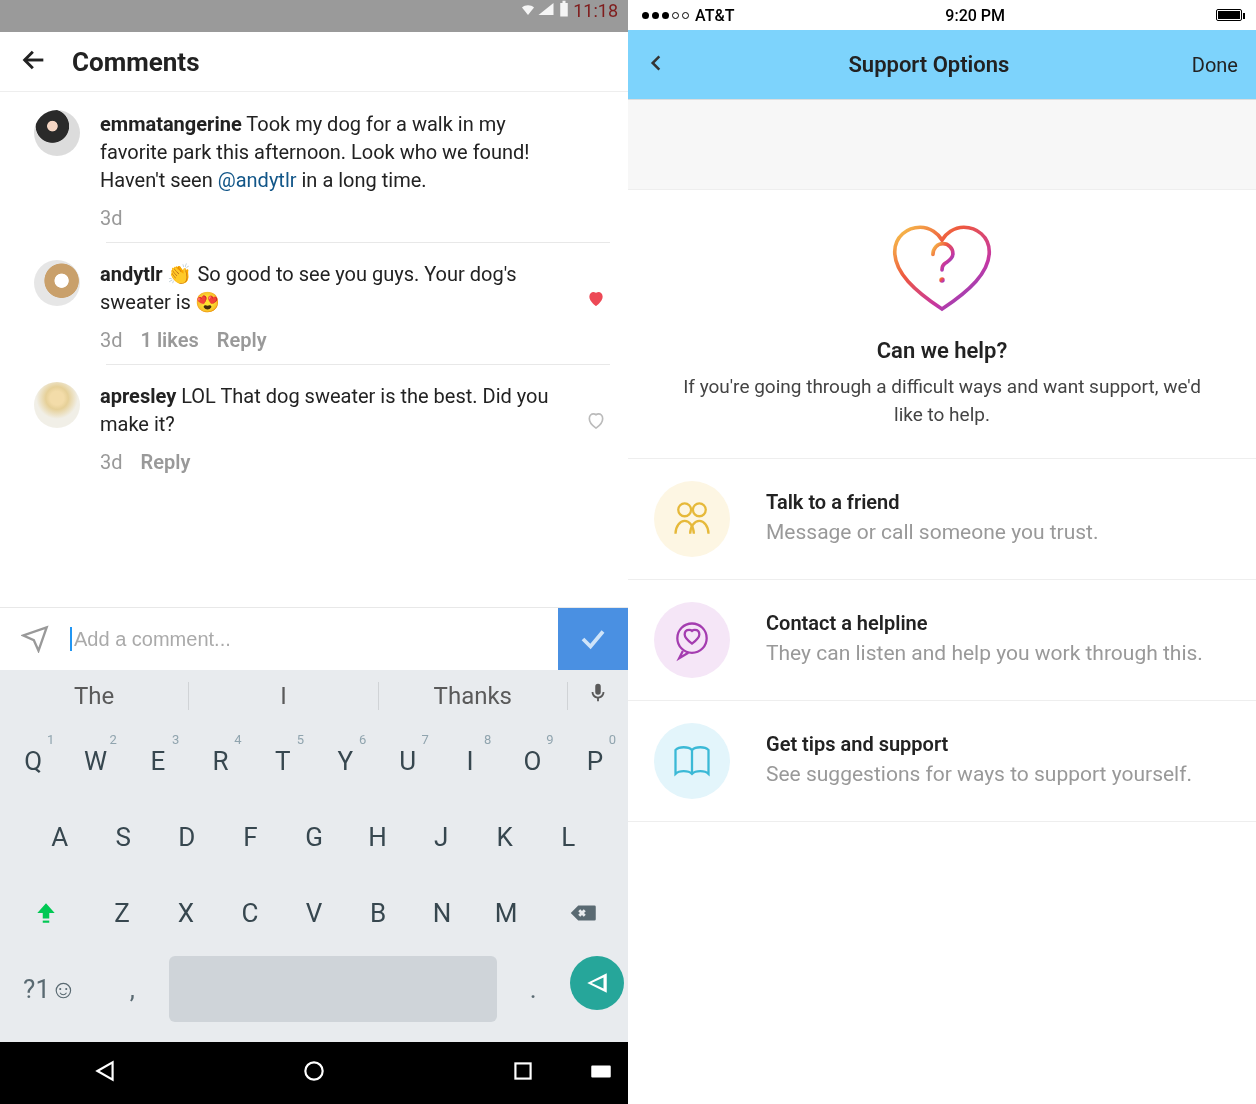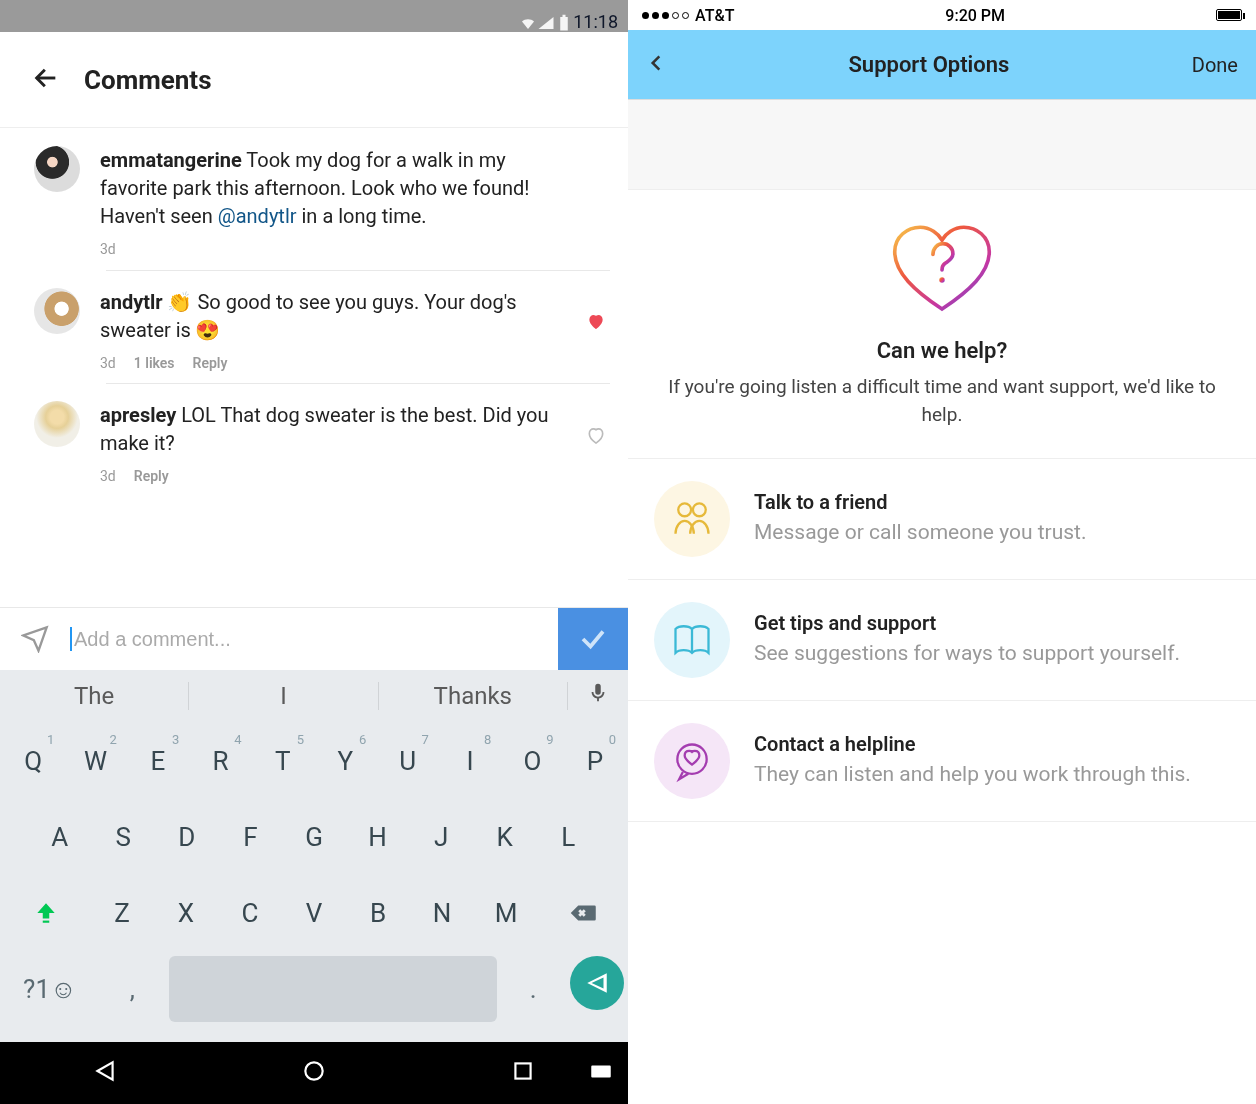--- a/index.html
+++ b/index.html
@@ -7,38 +7,38 @@
     font-family: -apple-system, BlinkMacSystemFont, "Segoe UI", Roboto, Helvetica, Arial, sans-serif;
     background: #fff;
     display: flex;
     width: 1256px;
     height: 1104px;
   }
   .phone { flex: 0 0 50%; height: 100%; display: flex; flex-direction: column; background: #fff; position: relative; }
   .phone-left { border-right: 0; }
 
   
-  .android-sbar { height: 32px; background: #9a9a9a; display:flex; justify-content:flex-end; align-items:flex-end; color:#0f172a; font-size:18px; padding:0 10px; }
+  .android-sbar { height: 32px; background: #9a9a9a; display:flex; justify-content:flex-end; align-items:flex-start; color:#7f1d1d; font-size:18px; padding:0 10px; }
   .android-sbar .sig { display:flex; gap:4px; align-items:center;}
   .android-sbar svg { width:18px; height:18px; fill:#fff; opacity:0.9;}
-  .android-header { height: 96px; display:flex; align-items:center; padding: 0 32px; border-bottom:1px solid #eee;}
+  .android-header { height: 60px; display:flex; align-items:center; padding: 0 20px; border-bottom:1px solid #eee;}
   .android-header .back { margin-right:24px; }
   .android-header .back svg { width:28px; height:28px; stroke:#222; stroke-width:2.5; fill:none;}
   .android-header .title { font-size:26px; font-weight:700; color:#222;}
   .comments-body { flex:1; overflow:hidden;padding-left:16px; }
   .comment { display:flex; padding: 18px 18px 10px 18px; position:relative;}
   .comment + .comment::before { content:""; position:absolute; left:90px; right:18px; top:0; height:1px; background:#e8e8e8;}
   .avatar { width:46px; height:46px; border-radius:50%; flex:0 0 46px; margin-right:20px; background:linear-gradient(135deg,#ccc,#999);}
   .av1 { background: radial-gradient(circle at 40% 35%, #f5d6c4 12%, #2a2a2a 14% 40%, #dcdcdc 42%);}
   .av2 { background: radial-gradient(circle at 60% 45%, #fff 18%, #c9a06b 20% 45%, #e6e6e6 47%);}
   .av3 { background: radial-gradient(circle at 50% 35%, #f3dca9 18%, #e6d098 30%, #f1efe7 55%);}
   .comment-content { flex:1; font-size:20px; line-height:1.4; color:#222; padding-right:36px;}
   .comment-content .uname { font-weight:700; }
   .comment-content .mention { color:#125688; }
-  .comment-meta { margin-top:10px; font-size:14px; color:#999; display:flex; gap:18px;}
+  .comment-meta { margin-top:10px; font-size:20px; color:#999; display:flex; gap:18px;}
   .comment-meta .bold { font-weight:600;}
   .heart-box { position:absolute; right:22px; top:50%; transform:translateY(-60%);}
   .heart-box svg { width:20px; height:20px; }
   .heart-red { fill:#ed4956; stroke:none;}
   .heart-out { fill:none; stroke:#bbb; stroke-width:2;}
   .compose { display:flex; align-items:center; border-top:1px solid #e8e8e8;}
   .compose .send-left { width:70px; display:flex; justify-content:center; align-items:center;}
   .compose .send-left svg { width:28px; height:28px; fill:none; stroke:#999; stroke-width:2;}
   .compose input { flex:1; border:none; outline:none; font-size:20px; color:#222; padding:18px 0;}
   .compose input::placeholder { color:#aaa;}
@@ -78,21 +78,21 @@
   .ios-header .bk svg { width:20px; height:30px; stroke:#333; stroke-width:3; fill:none;}
   .ios-header .ttl { font-size:22px; font-weight:600; color:#222;}
   .ios-header .done { font-size:20px; color:#222;}
   .ios-body { flex:1; background:#fff;}
   .gap { height:90px; background:#f7f7f7; border-bottom:1px solid #eee;}
   .hero { text-align:center; padding: 30px 40px 30px 40px;}
   .hero svg { width:110px; height:100px; margin:0 auto 18px auto; display:block;}
   .hero h2 { font-size:22px; font-weight:600; color:#222; margin-bottom:10px;}
   .hero p { font-size:19px; color:#444; line-height:1.45;}
   .options { }
-  .opt { display:flex; align-items:center; gap:24px; padding:22px 26px; border-top:1px solid #eee;}
+  .opt { display:flex; align-items:center; gap:36px; padding:22px 26px; border-top:1px solid #eee;}
   .opt:last-child { border-bottom:1px solid #eee;}
   .opt .ic { width:76px; height:76px; border-radius:50%; display:flex; align-items:center; justify-content:center; flex:0 0 76px;}
   .ic1 { background:#fdf6e3;}
   .ic2 { background:#f5e6f7;}
   .ic3 { background:#e3f5fb;}
   .opt .tx .h { font-size:20px; font-weight:600; color:#222; margin-bottom:4px;}
   .opt .tx .s { font-size:21px; color:#999; line-height:1.4;}
 </style>
 </head>
 <body>
@@ -343,64 +343,64 @@
             <stop offset="35%" stop-color="#ee583f"></stop>
             <stop offset="70%" stop-color="#c536a4"></stop>
             <stop offset="100%" stop-color="#5258cf"></stop>
           </linearGradient>
         </defs>
         <path d="M60 98 C30 78 8 58 8 35 C8 18 22 8 36 8 C47 8 56 15 60 22 C64 15 73 8 84 8 C98 8 112 18 112 35 C112 58 90 78 60 98 Z" fill="none" stroke="url(#hg)" stroke-width="4"></path>
         <path d="M50 38c0-7 5-12 11-12s11 5 11 11c0 6-5 8-9 11-3 2-3 4-3 7" fill="none" stroke="url(#hg)" stroke-width="4" stroke-linecap="round"></path>
         <circle cx="60" cy="66" r="3" fill="url(#hg)"></circle>
       </svg>
       <h2>Can we help?</h2>
-      <p>If you're going listen a difficult time and want support, we'd like to help.</p>
+      <p>If you're going through a difficult ways and want support, we'd like to help.</p>
     </div>
 
     <div class="options">
       <div class="opt">
         <div class="ic ic1">
           <svg width="44" height="44" viewBox="0 0 48 48">
               <g fill="none" stroke="#e6b93a" stroke-width="2.5">
                 <circle cx="16" cy="14" r="7"></circle>
                 <circle cx="32" cy="14" r="7"></circle>
                 <path d="M6 40c0-8 5-14 10-14s10 6 10 14"></path>
                 <path d="M22 40c0-8 5-14 10-14s10 6 10 14"></path>
               </g>
             </svg>
         </div>
         <div class="tx">
           <div class="h">Talk to a friend</div>
           <div class="s">Message or call someone you trust.</div>
         </div>
       </div>
       <div class="opt">
-        <div class="ic ic3">
-          <svg width="44" height="44" viewBox="0 0 48 48">
-              <g fill="none" stroke="#3bb9d6" stroke-width="2.5">
-                <path d="M24 12c-4-4-14-4-18 0v26c4-4 14-4 18 0 4-4 14-4 18 0V12c-4-4-14-4-18 0z"></path>
-                <line x1="24" y1="12" x2="24" y2="38"></line>
-              </g>
-            </svg>
-        </div>
-        <div class="tx">
-          <div class="h">Get tips and support</div>
-          <div class="s">See suggestions for ways to support yourself.</div>
-        </div>
-      </div>
-      <div class="opt">
         <div class="ic ic2">
           <svg width="44" height="44" viewBox="0 0 48 48">
               <g fill="none" stroke="#a43db0" stroke-width="2.5">
                 <circle cx="24" cy="22" r="16"></circle>
                 <path d="M14 36l-4 8 10-6"></path>
                 <path d="M24 28c-4-3-8-6-8-10 0-3 2-5 5-5 2 0 3 1 3 1s1-1 3-1c3 0 5 2 5 5 0 4-4 7-8 10z"></path>
               </g>
             </svg>
         </div>
         <div class="tx">
           <div class="h">Contact a helpline</div>
           <div class="s">They can listen and help you work through this.</div>
         </div>
       </div>
+      <div class="opt">
+        <div class="ic ic3">
+          <svg width="44" height="44" viewBox="0 0 48 48">
+              <g fill="none" stroke="#3bb9d6" stroke-width="2.5">
+                <path d="M24 12c-4-4-14-4-18 0v26c4-4 14-4 18 0 4-4 14-4 18 0V12c-4-4-14-4-18 0z"></path>
+                <line x1="24" y1="12" x2="24" y2="38"></line>
+              </g>
+            </svg>
+        </div>
+        <div class="tx">
+          <div class="h">Get tips and support</div>
+          <div class="s">See suggestions for ways to support yourself.</div>
+        </div>
+      </div>
     </div>
   </div>
 </div>
 
 </body></html>

